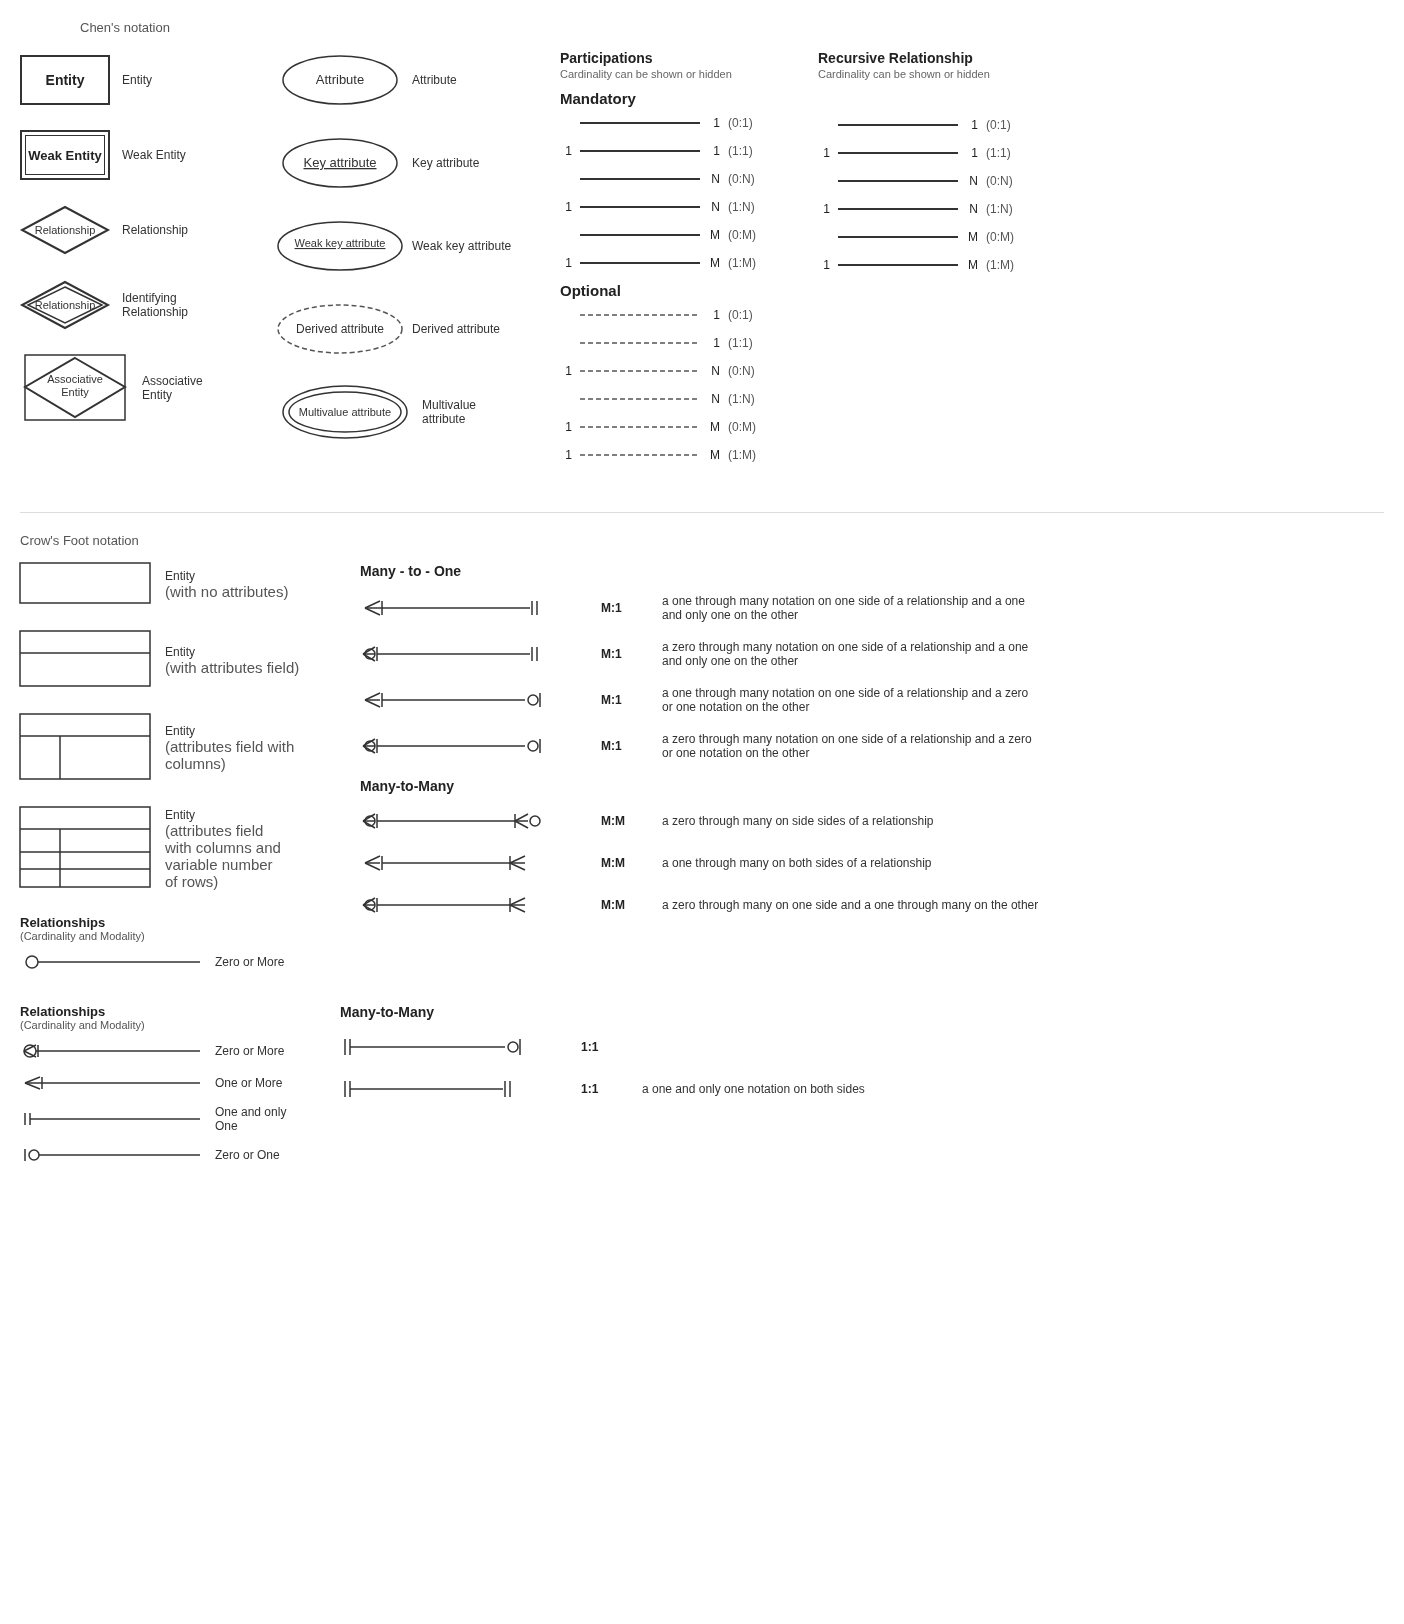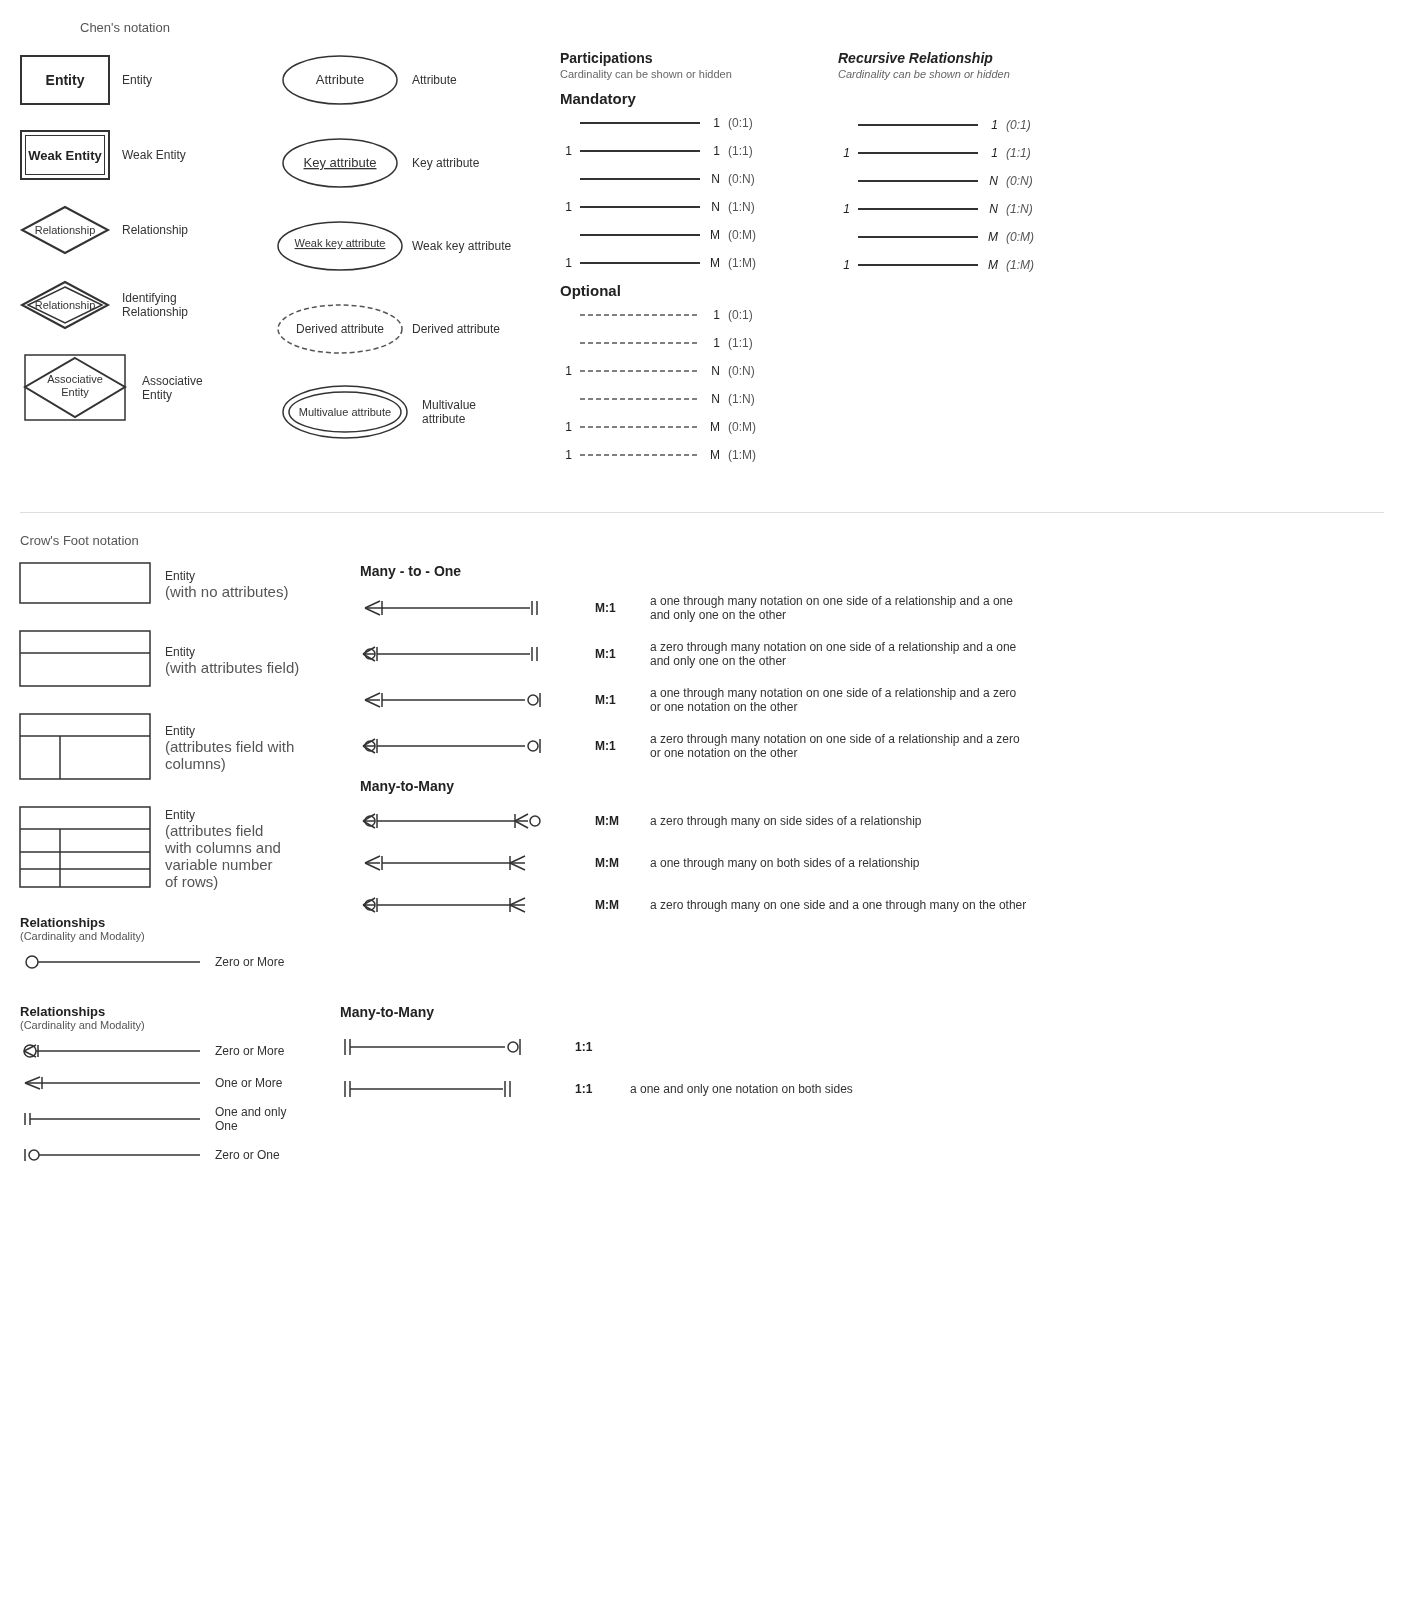--- a/index.html
+++ b/index.html
@@ -182,21 +182,21 @@
 
     
     .many-section-title {
       font-size: 14px;
       font-weight: bold;
       margin-bottom: 15px;
     }
     .many-row {
       display: flex;
       align-items: center;
-      gap: 15px;
+      gap: 21px;
       margin-bottom: 18px;
     }
     .many-label-text {
       font-size: 12px;
       color: #333;
       max-width: 380px;
     }
 
     
     .rels-section {
@@ -441,21 +441,21 @@
           <div class="part-row">
             <span class="num-label">1</span>
             <svg width="120" height="16">
               <line x1="0" y1="8" x2="120" y2="8" stroke="#555" stroke-width="1.5" stroke-dasharray="5,3"></line>
             </svg>
             <span class="num-label">M</span>
             <span class="part-notation">(1:M)</span>
           </div>
         </div>
 
-        <div style="margin-left:20px;font-style:italic;">
+        <div style="">
           <div class="participation-title">Recursive Relationship</div>
           <div class="participation-subtitle">Cardinality can be shown or hidden</div>
           <div style="height:24px;"></div>
 
           <div class="part-row">
             <span class="num-label"></span>
             <svg width="120" height="16">
               <line x1="0" y1="8" x2="120" y2="8" stroke="#333" stroke-width="2"></line>
             </svg>
             <span class="num-label">1</span>

